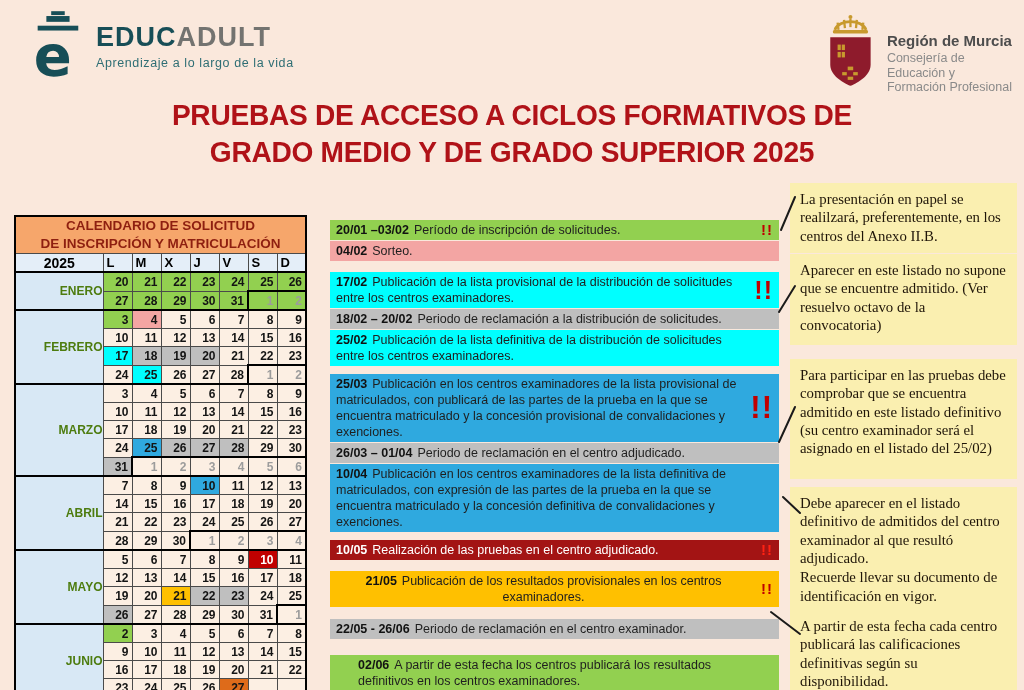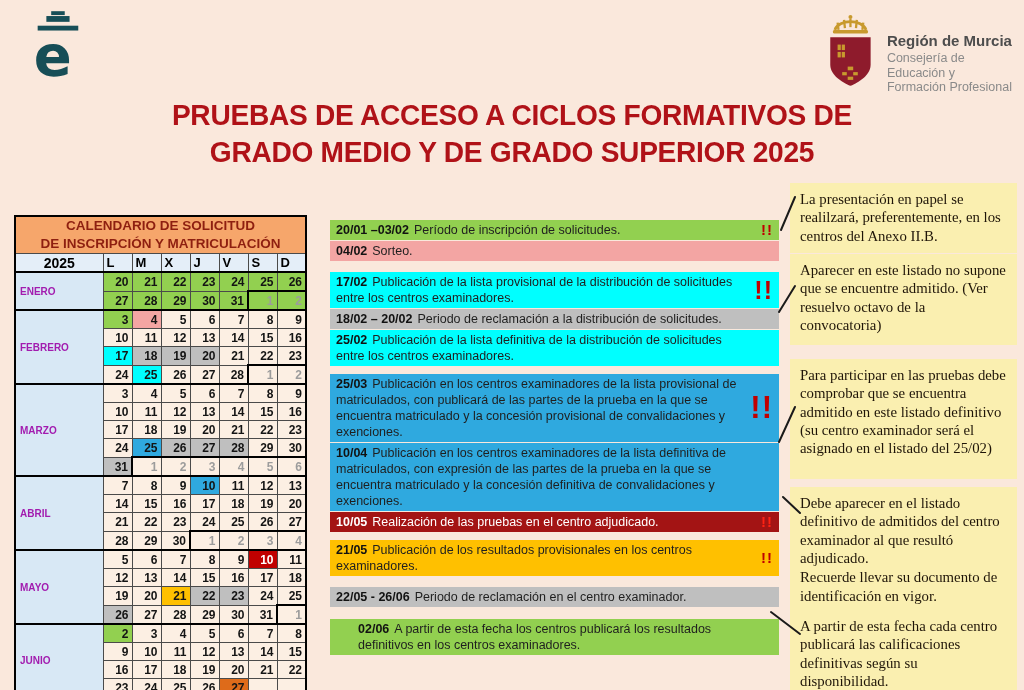--- a/index.html
+++ b/index.html
@@ -39,22 +39,22 @@
     border:2px solid #000; background:#FCEFE3;
   }
   table.cal td { border:1px solid #4A4A4A; height:17px; padding:0; }
   .cal-head {
     background:#F6A66B; color:#8E1F10; font-weight:bold;
     font-size:13.5px; text-align:center; height:38px; line-height:1.35;
   }
   .yearcell { background:#E4EEF8; font-weight:bold; font-size:14px; text-align:center; height:20px; }
   .dayhead { background:#E4EEF8; font-weight:bold; font-size:13px; text-align:left; padding-left:3px !important; }
   td.month-label {
-    background:#D8E8F5; font-weight:bold; font-size:10px;
-    text-align:left; padding-left:4px !important; vertical-align:middle; color:#a21caf;
+    background:#D8E8F5; font-weight:bold; font-size:12px;
+    text-align:right; padding-left:4px !important; vertical-align:middle; color:#4d7c0f;
   }
   td.day {
     font-size:12px; font-weight:bold; text-align:right;
     padding-right:3px !important; color:#141414;
   }
   td.day.muted { color:#9C9C9C; }
   td.day.wtext { color:#fff; }
   tr.month-start td { border-top:2.5px solid #000; }
   td.box-s { border-top:2px solid #000 !important; border-bottom:2px solid #000 !important; border-left:2px solid #000 !important; }
   td.box-m { border-top:2px solid #000 !important; border-bottom:2px solid #000 !important; }
@@ -110,20 +110,24 @@
 
 <div class="page">
 
   <div class="logo-edu">
     <svg class="mark" viewBox="0 0 60 74">
       <rect x="24" y="1" width="14" height="4" fill="#174E57"></rect>
       <rect x="19" y="6" width="24" height="6" fill="#174E57"></rect>
       <rect x="10" y="16" width="42" height="5" fill="#174E57"></rect>
       <text x="6" y="68" font-family="DejaVu Sans, sans-serif" font-size="58" font-weight="bold" fill="#174E57">e</text>
     </svg>
+    <div class="words">
+      <div class="brand"><span class="b1">EDUC</span><span class="b2">ADULT</span></div>
+      <div class="tagline">Aprendizaje a lo largo de la vida</div>
+    </div>
   </div>
 
   <div class="logo-murcia">
     <svg class="shield" viewBox="0 0 62 82">
       <circle cx="31" cy="4" r="2.2" fill="#C89A2E"></circle>
       <path d="M14 18 C18 6 44 6 48 18" fill="none" stroke="#C89A2E" stroke-width="3"></path>
       <line x1="18" y1="18" x2="17" y2="10" stroke="#C89A2E" stroke-width="2.5"></line>
       <line x1="25" y1="16" x2="24" y2="7" stroke="#C89A2E" stroke-width="2.5"></line>
       <line x1="31" y1="15" x2="31" y2="6" stroke="#C89A2E" stroke-width="2.5"></line>
       <line x1="37" y1="16" x2="38" y2="7" stroke="#C89A2E" stroke-width="2.5"></line>
@@ -393,23 +397,24 @@
       </tbody>
   </table>
 
   <div id="events">
       <div class="event" style="background: rgb(146, 208, 80);"><span class="edate">20/01 –03/02</span><span class="etext">Período de inscripción de solicitudes.</span><span class="bang sm">!!</span></div>
       <div class="event" style="background: rgb(243, 165, 163);"><span class="edate">04/02</span><span class="etext">Sorteo.</span></div>
       <div class="event" style="background: rgb(0, 255, 255);"><span class="edate">17/02</span><span class="etext">Publicación de la lista provisional de la distribución de solicitudes entre los centros examinadores.</span><span class="bang lg">!!</span></div>
       <div class="event" style="background: rgb(191, 191, 191);"><span class="edate">18/02 – 20/02</span><span class="etext">Periodo de reclamación a la distribución de solicitudes.</span></div>
       <div class="event" style="background: rgb(0, 255, 255);"><span class="edate">25/02</span><span class="etext">Publicación de la lista definitiva de la distribución de solicitudes entre los centros examinadores.</span></div>
       <div class="event" style="background: rgb(47, 169, 223);"><span class="edate">25/03</span><span class="etext">Publicación en los centros examinadores de la lista provisional de matriculados, con publicará de las partes de la prueba en la que se encuentra matriculado y la concesión provisional de convalidaciones y exenciones.</span><span class="bang xl">!!</span></div>
+      <div class="event" style="background: rgb(191, 191, 191);"><span class="edate">26/03 – 01/04</span><span class="etext">Periodo de reclamación en el centro adjudicado.</span></div>
       <div class="event" style="background: rgb(47, 169, 223);"><span class="edate">10/04</span><span class="etext">Publicación en los centros examinadores de la lista definitiva de matriculados, con expresión de las partes de la prueba en la que se encuentra matriculado y la concesión definitiva de convalidaciones y exenciones.</span></div>
       <div class="event white" style="background: rgb(163, 20, 20);"><span class="edate">10/05</span><span class="etext">Realización de las pruebas en el centro adjudicado.</span><span class="bang sm">!!</span></div>
-      <div class="event" style="background: rgb(255, 192, 0);"><span class="edate">21/05</span><span class="etext">Publicación de los resultados provisionales en los centros examinadores.</span><span class="bang sm">!!</span></div>
+      <div class="event" style="background: rgb(255, 192, 0); text-align: center;"><span class="edate">21/05</span><span class="etext">Publicación de los resultados provisionales en los centros examinadores.</span><span class="bang sm">!!</span></div>
       <div class="event" style="background: rgb(191, 191, 191);"><span class="edate">22/05 - 26/06</span><span class="etext">Periodo de reclamación en el centro examinador.</span></div>
       <div class="event" style="background: rgb(146, 208, 80); padding-left: 28px;"><span class="edate">02/06</span><span class="etext">A partir de esta fecha los centros publicará los resultados definitivos en los centros examinadores.</span></div>
     </div>
 
   <div id="notes">
       <div class="note n1">
         <div>La presentación en papel se realilzará, preferentemente, en los centros del Anexo II.B.</div>
       </div>
       <div class="note n2">
         <div>Aparecer en este listado no supone que se encuentre admitido. (Ver resuelvo octavo de la convocatoria)</div>

